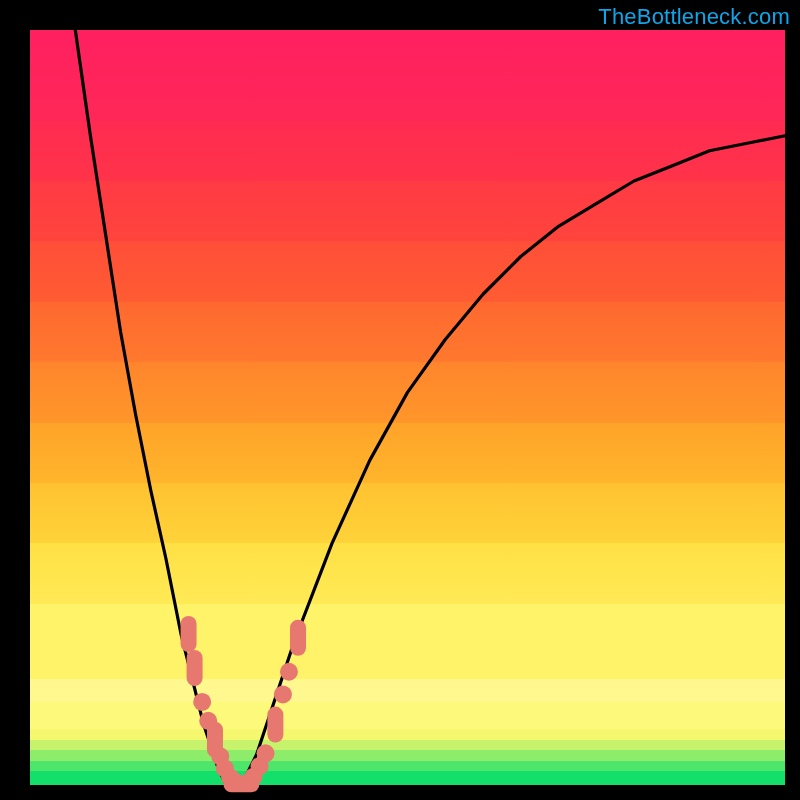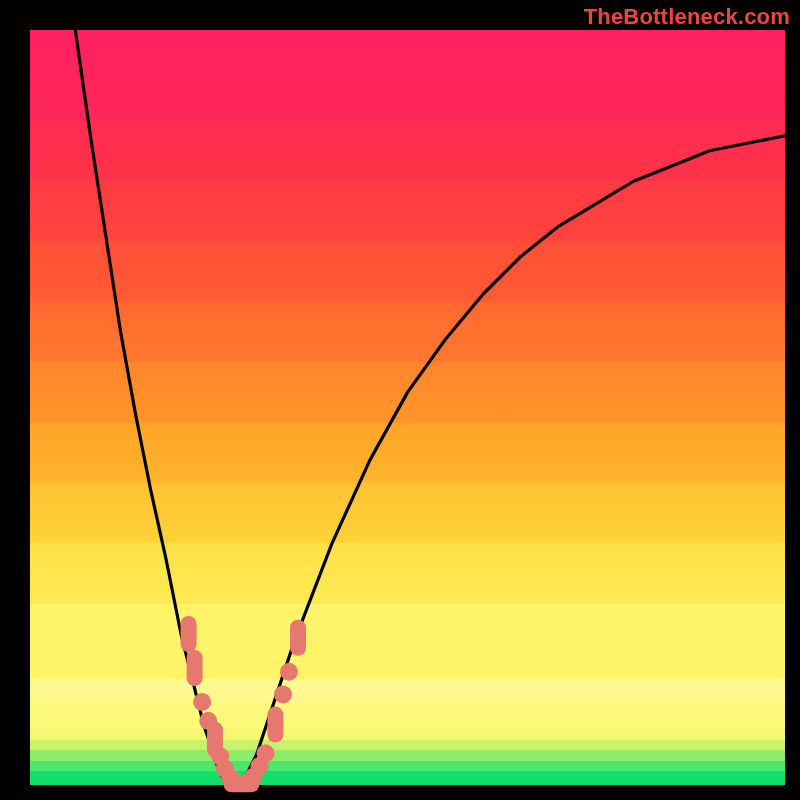--- a/index.html
+++ b/index.html
@@ -43,23 +43,23 @@
       #ff5c33 64.0%,#ff4e38 72.0%,
       #ff443c 72.0%,#ff3a44 80.0%,
       #ff3349 80.0%,#ff2b51 88.0%,
       #ff2757 88.0%,#ff2060 100.0%
     );
   }
   .watermark {
     position: absolute;
     top: 4px;
     right: 10px;
-    color: #ef4444;
+    color: #0ea5e9;
     font-size: 22px;
-    font-weight: 700;
+    font-weight: 400;
     letter-spacing: 0.2px;
     user-select: none;
   }
   svg.curves {
     position: absolute;
     left: 30px;
     top: 30px;
     width: 755px;
     height: 755px;
     overflow: visible;

